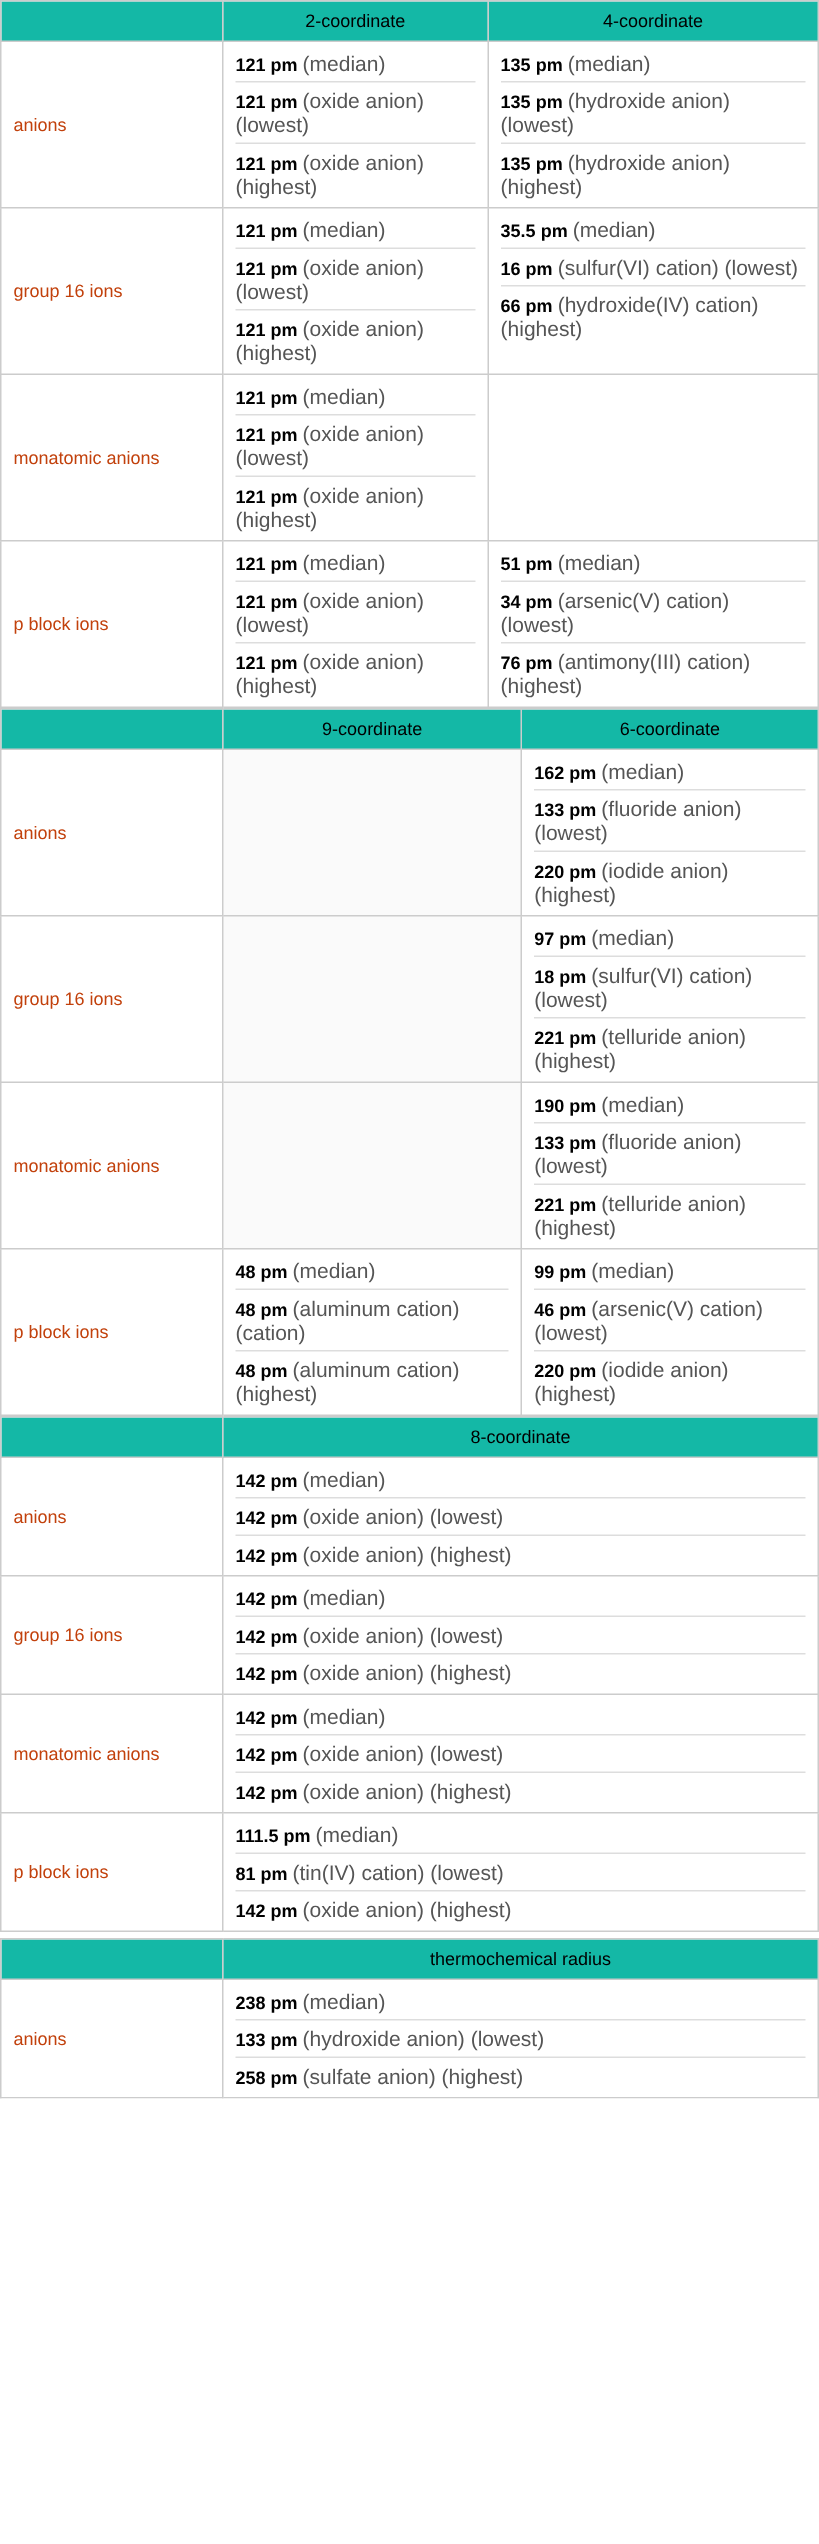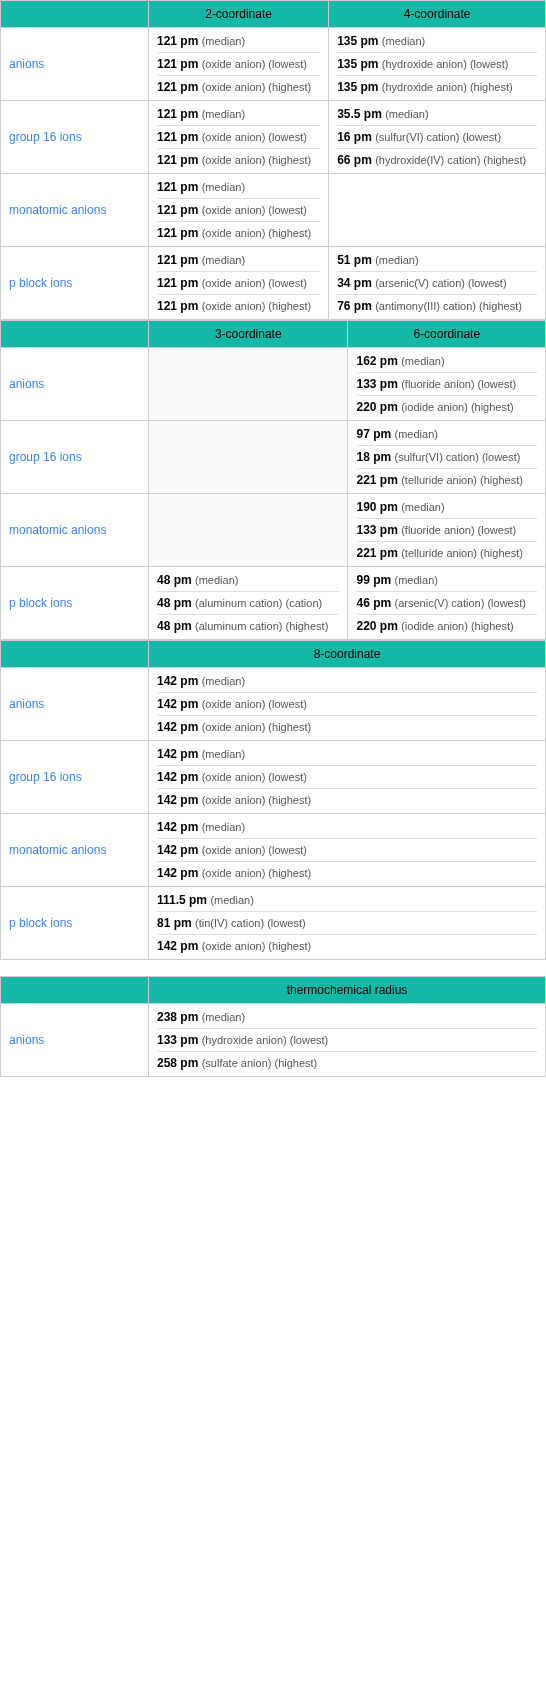--- a/index.html
+++ b/index.html
@@ -21,35 +21,35 @@
     th {
       text-align: center;
       background: #14b8a6;
       font-weight: normal;
       font-size: 12px;
     }
     td.row-label {
       width: 148px;
       vertical-align: middle;
       font-size: 12px;
-      color: #3b82f6;
+      color: #c2410c;
     }
     .cell-value {
       display: block;
       margin-bottom: 4px;
     }
     .cell-value:last-child {
       margin-bottom: 0;
     }
     .pm-bold {
       font-weight: bold;
     }
     .pm-label {
       font-weight: normal;
-      font-size: 11px;
+      font-size: 14px;
       color: #555;
     }
     hr.divider {
       border: none;
       border-top: 1px solid #ddd;
       margin: 4px 0;
     }
     .empty-cell {
       background: #fafafa;
     }
@@ -128,21 +128,21 @@
           <span class="cell-value"><span class="pm-bold">76 pm</span> <span class="pm-label">(antimony(III) cation) (highest)</span></span>
         </td>
   </tr>
     </tbody>
 </table>
 
 <table style="margin-top:0;">
   <thead>
     <tr>
       <th></th>
-      <th>3-coordinate</th>
+      <th>9-coordinate</th>
       <th>6-coordinate</th>
     </tr>
   </thead>
   <tbody id="tbody2">
       <tr>
     <td class="row-label">anions</td>
     <td class="empty-cell"></td>
     <td>
           <span class="cell-value"><span class="pm-bold">162 pm</span> <span class="pm-label">(median)</span></span>
           <hr class="divider">
@@ -237,21 +237,21 @@
           <span class="cell-value"><span class="pm-bold">111.5 pm</span> <span class="pm-label">(median)</span></span>
           <hr class="divider">
           <span class="cell-value"><span class="pm-bold">81 pm</span> <span class="pm-label">(tin(IV) cation)  (lowest)</span></span>
           <hr class="divider">
           <span class="cell-value"><span class="pm-bold">142 pm</span> <span class="pm-label">(oxide anion)  (highest)</span></span>
         </td>
   </tr>
     </tbody>
 </table>
 
-<table style="margin-top:16px;">
+<table style="margin-top:4px;">
   <thead>
     <tr>
       <th></th>
       <th colspan="2">thermochemical radius</th>
     </tr>
   </thead>
   <tbody id="tbody4">
       <tr>
     <td class="row-label">anions</td>
     <td colspan="2">

